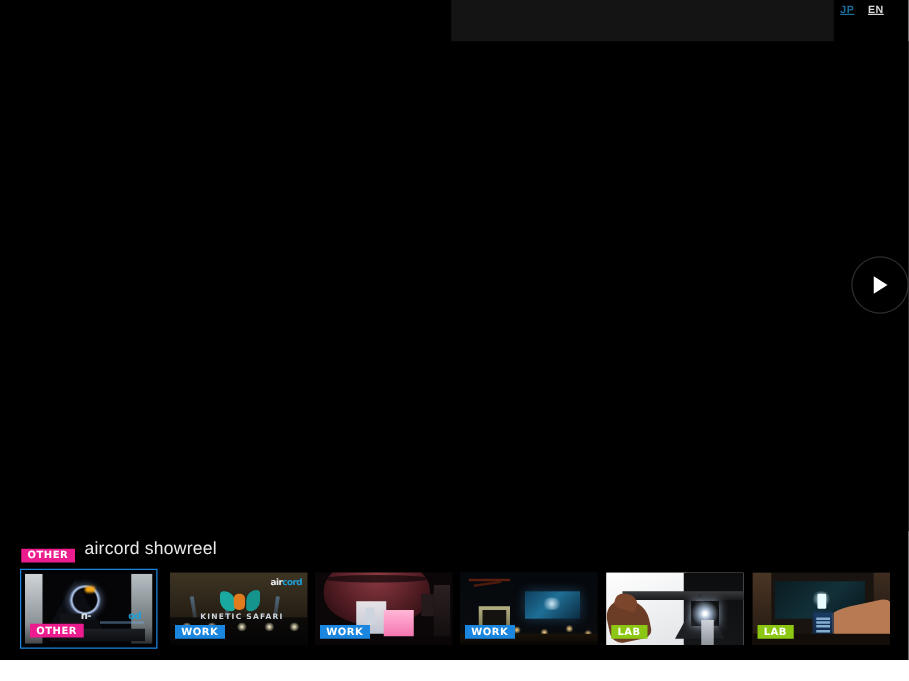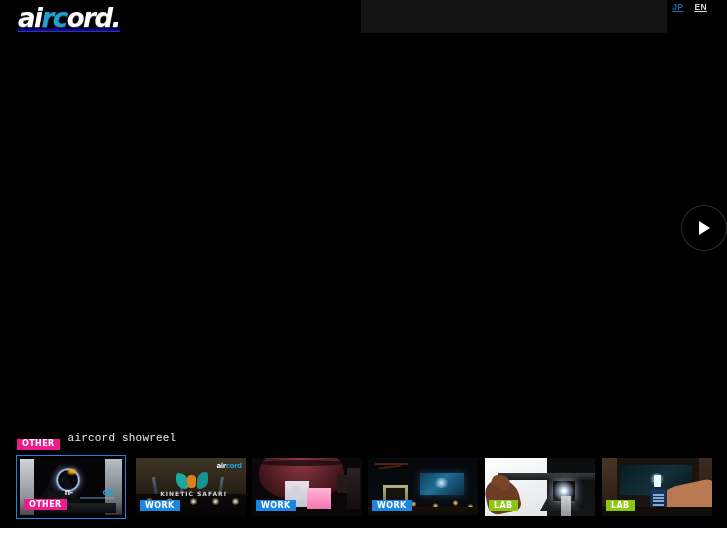--- a/index.html
+++ b/index.html
@@ -153,23 +153,22 @@
     color: #ffffff;
     line-height: 1;
     font-family: "DejaVu Sans", sans-serif;
   }
   .badge.other { background: #ec1b8e; margin-top: 12px; }
   .badge.work  { background: #1a86e0; }
   .badge.lab   { background: #8cc713; }
 
   .caption-title {
     color: #e9e9e9;
-    font-size: 11px;
+    font-size: 14px;
     letter-spacing: .2px;
-    font-family: Liberation Mono, monospace;
   }
 
   
   .thumbs {
     position: absolute;
     left: 0; top: 453px;
     width: 727px;
     height: 70px;
   }
   .thumb {
@@ -354,23 +353,20 @@
 <body>
 
 <div id="page">
 
   <div class="stage">
 
     <div class="header">
 
       <div class="nav-bg"></div>
 
-      <a class="logo" href="#">
-        <span class="logo-text"><span>ai</span><span class="b">rc</span><span>ord</span><span class="logo-dot">.</span></span>
-      </a>
 
 
       <div class="lang">
         <a class="lang-item lang-jp" href="#">JP</a>
         <a class="lang-item lang-en" href="#">EN</a>
       </div>
     </div>
 
     <div class="hero">
       <div class="hero-frame"></div>

